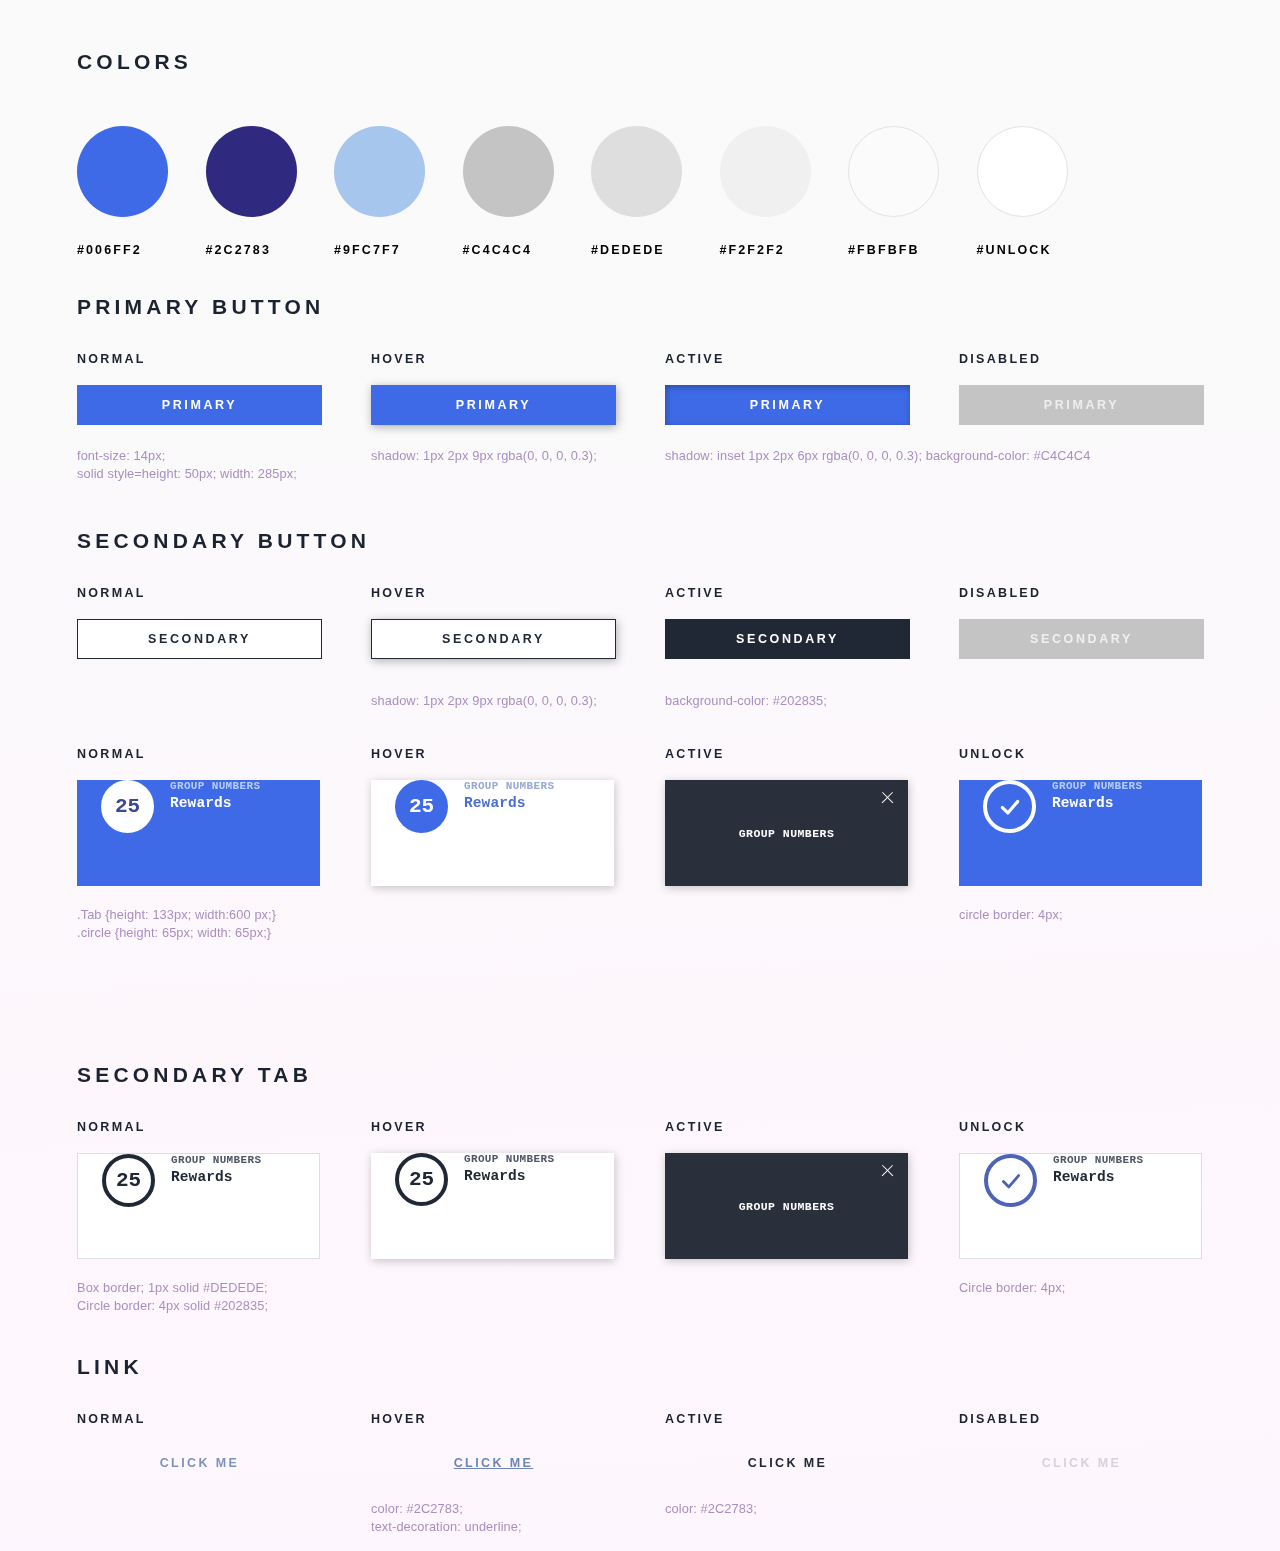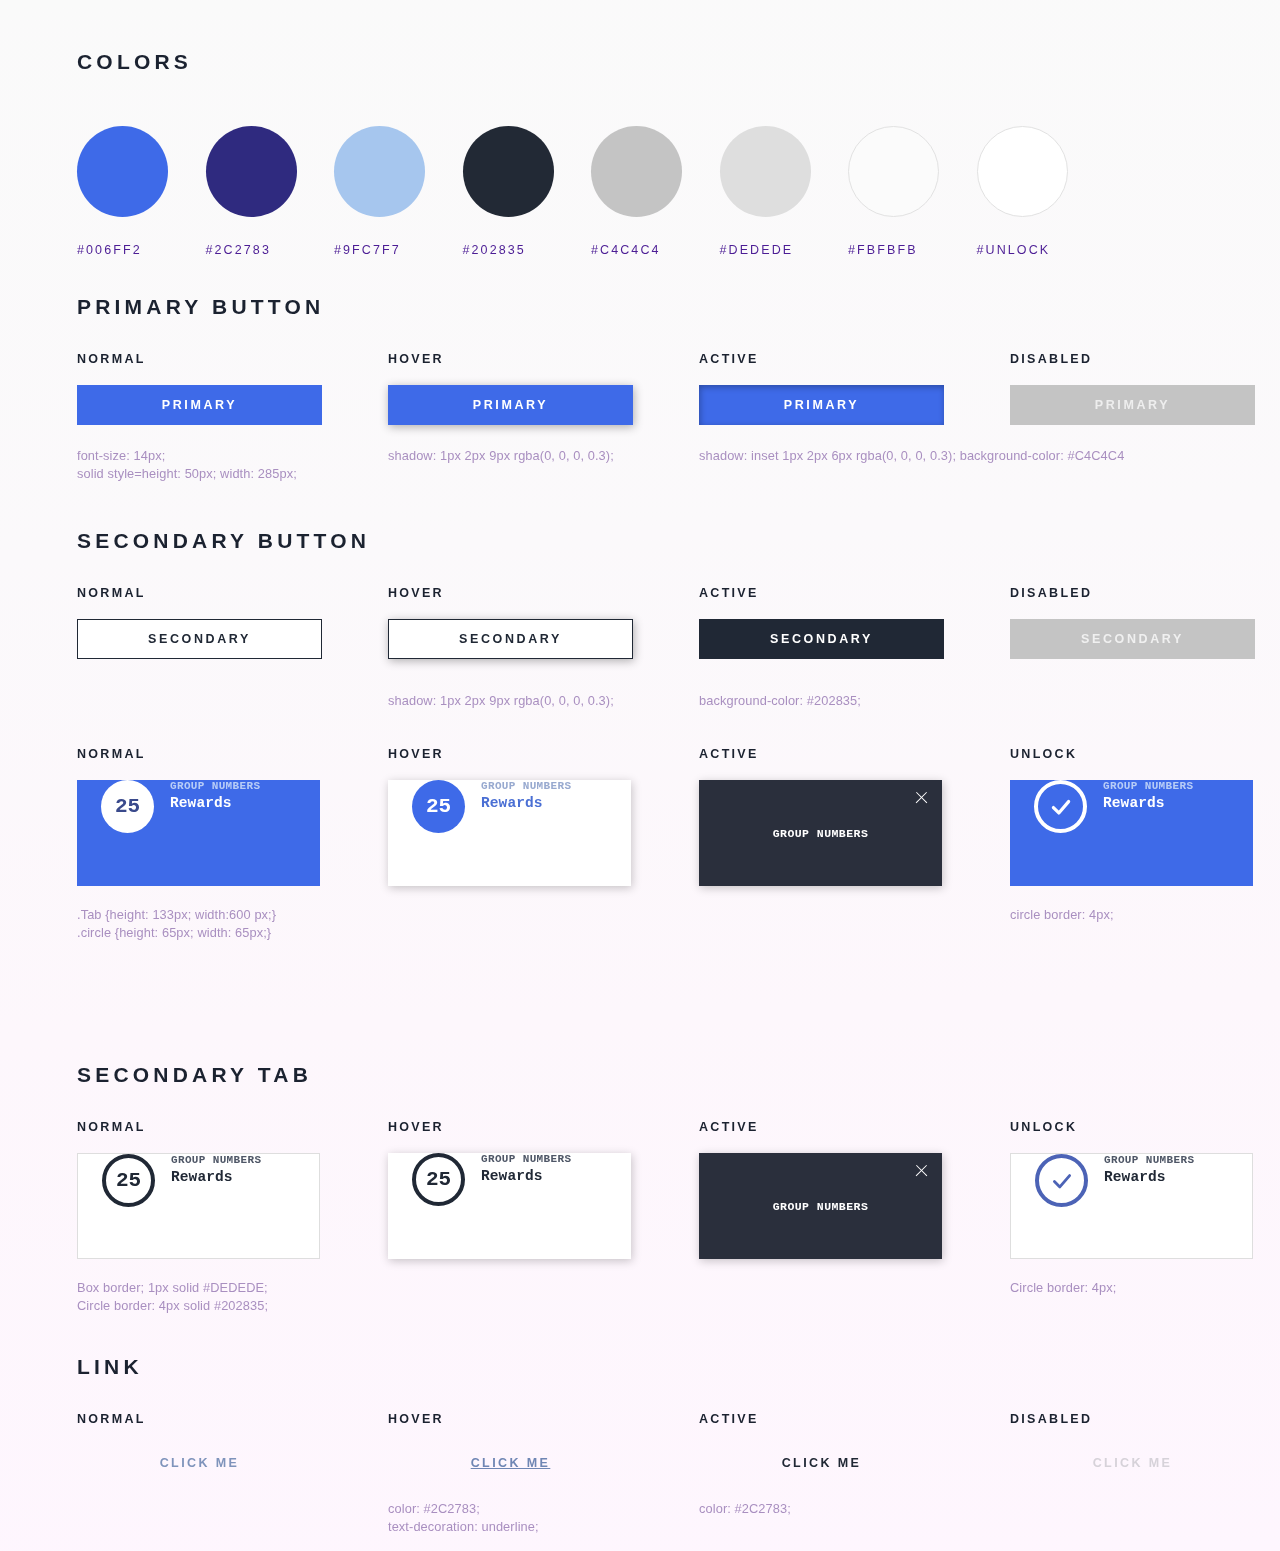--- a/index.html
+++ b/index.html
@@ -46,42 +46,42 @@
     line-height: 1.38;
     color: #a98fc0;
     letter-spacing: .1px;
     white-space: pre-line;
   }
 
   
   .cols {
     display: grid;
     grid-template-columns: 294px 294px 294px 294px;
-    column-gap: 17px;
+    column-gap: 0;
   }
   .col { width: 294px; }
 
   
   #colors-section { position: absolute; top: 50px; left: 77px; right: 77px; }
   .swatch-row {
     display: flex;
     margin-top: 52px;
   }
   .swatch { width: 128.5px; }
   .swatch .dot {
     width: 91px;
     height: 91px;
     border-radius: 50%;
   }
   .swatch .hex {
     margin-top: 26px;
     font-size: 12.5px;
-    font-weight: normal;
+    font-weight: bold;
     letter-spacing: 2.1px;
-    color: #4c1d95;
+    color: #000000;
   }
 
   
   #primary-button-section { position: absolute; top: 295px; left: 77px; right: 77px; }
   .btn {
     width: 245px;
     height: 40px;
     display: flex;
     align-items: center;
     justify-content: center;
@@ -238,30 +238,30 @@
       </div>
       <div class="swatch">
         <div class="dot" style="background:#2f2a7f;"></div>
         <div class="hex">#2C2783</div>
       </div>
       <div class="swatch">
         <div class="dot" style="background:#a6c6ee;"></div>
         <div class="hex">#9FC7F7</div>
       </div>
       <div class="swatch">
-        <div class="dot" style="background:#222935;"></div>
-        <div class="hex">#202835</div>
-      </div>
-      <div class="swatch">
         <div class="dot" style="background:#c4c4c4;"></div>
         <div class="hex">#C4C4C4</div>
       </div>
       <div class="swatch">
         <div class="dot" style="background:#dedede;"></div>
         <div class="hex">#DEDEDE</div>
+      </div>
+      <div class="swatch">
+        <div class="dot" style="background:#f0f0f0;"></div>
+        <div class="hex">#F2F2F2</div>
       </div>
       <div class="swatch">
         <div class="dot" style="background:#fbfbfb;border:1px solid #e2e2e2;"></div>
         <div class="hex">#FBFBFB</div>
       </div>
       <div class="swatch">
         <div class="dot" style="background:#ffffff;border:1px solid #e2e2e2;"></div>
         <div class="hex">#UNLOCK</div>
       </div>
     </div>

